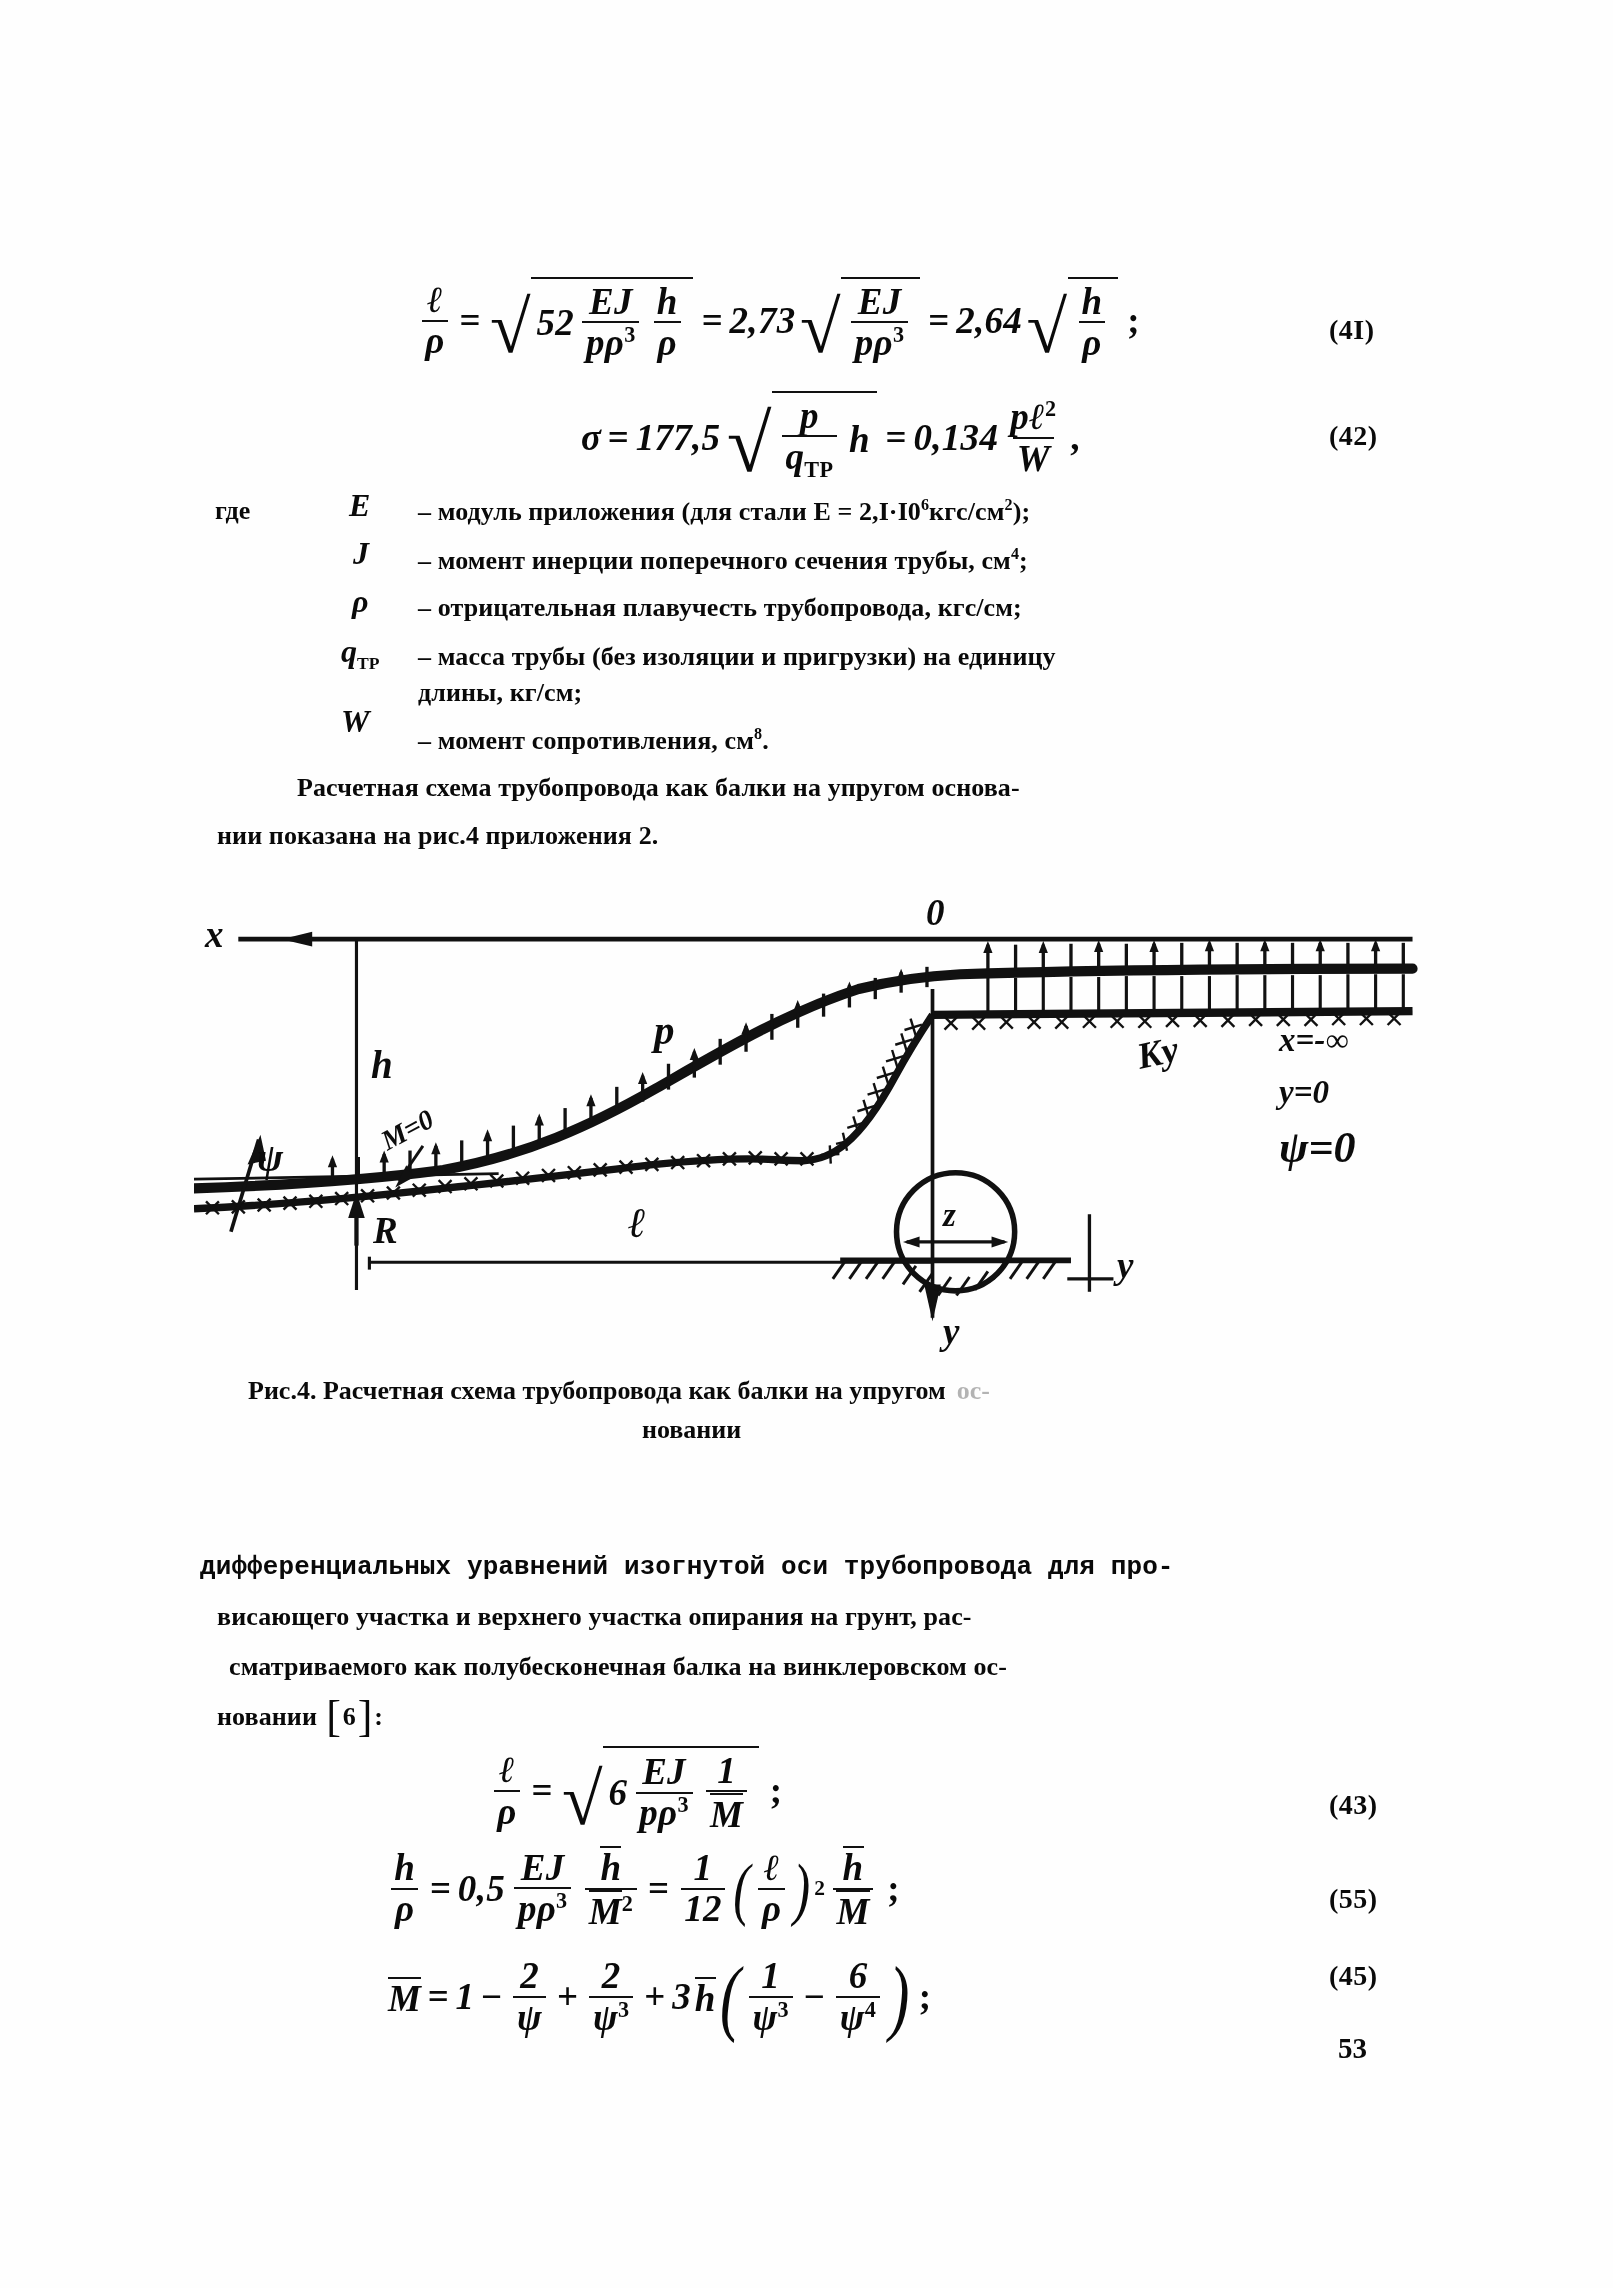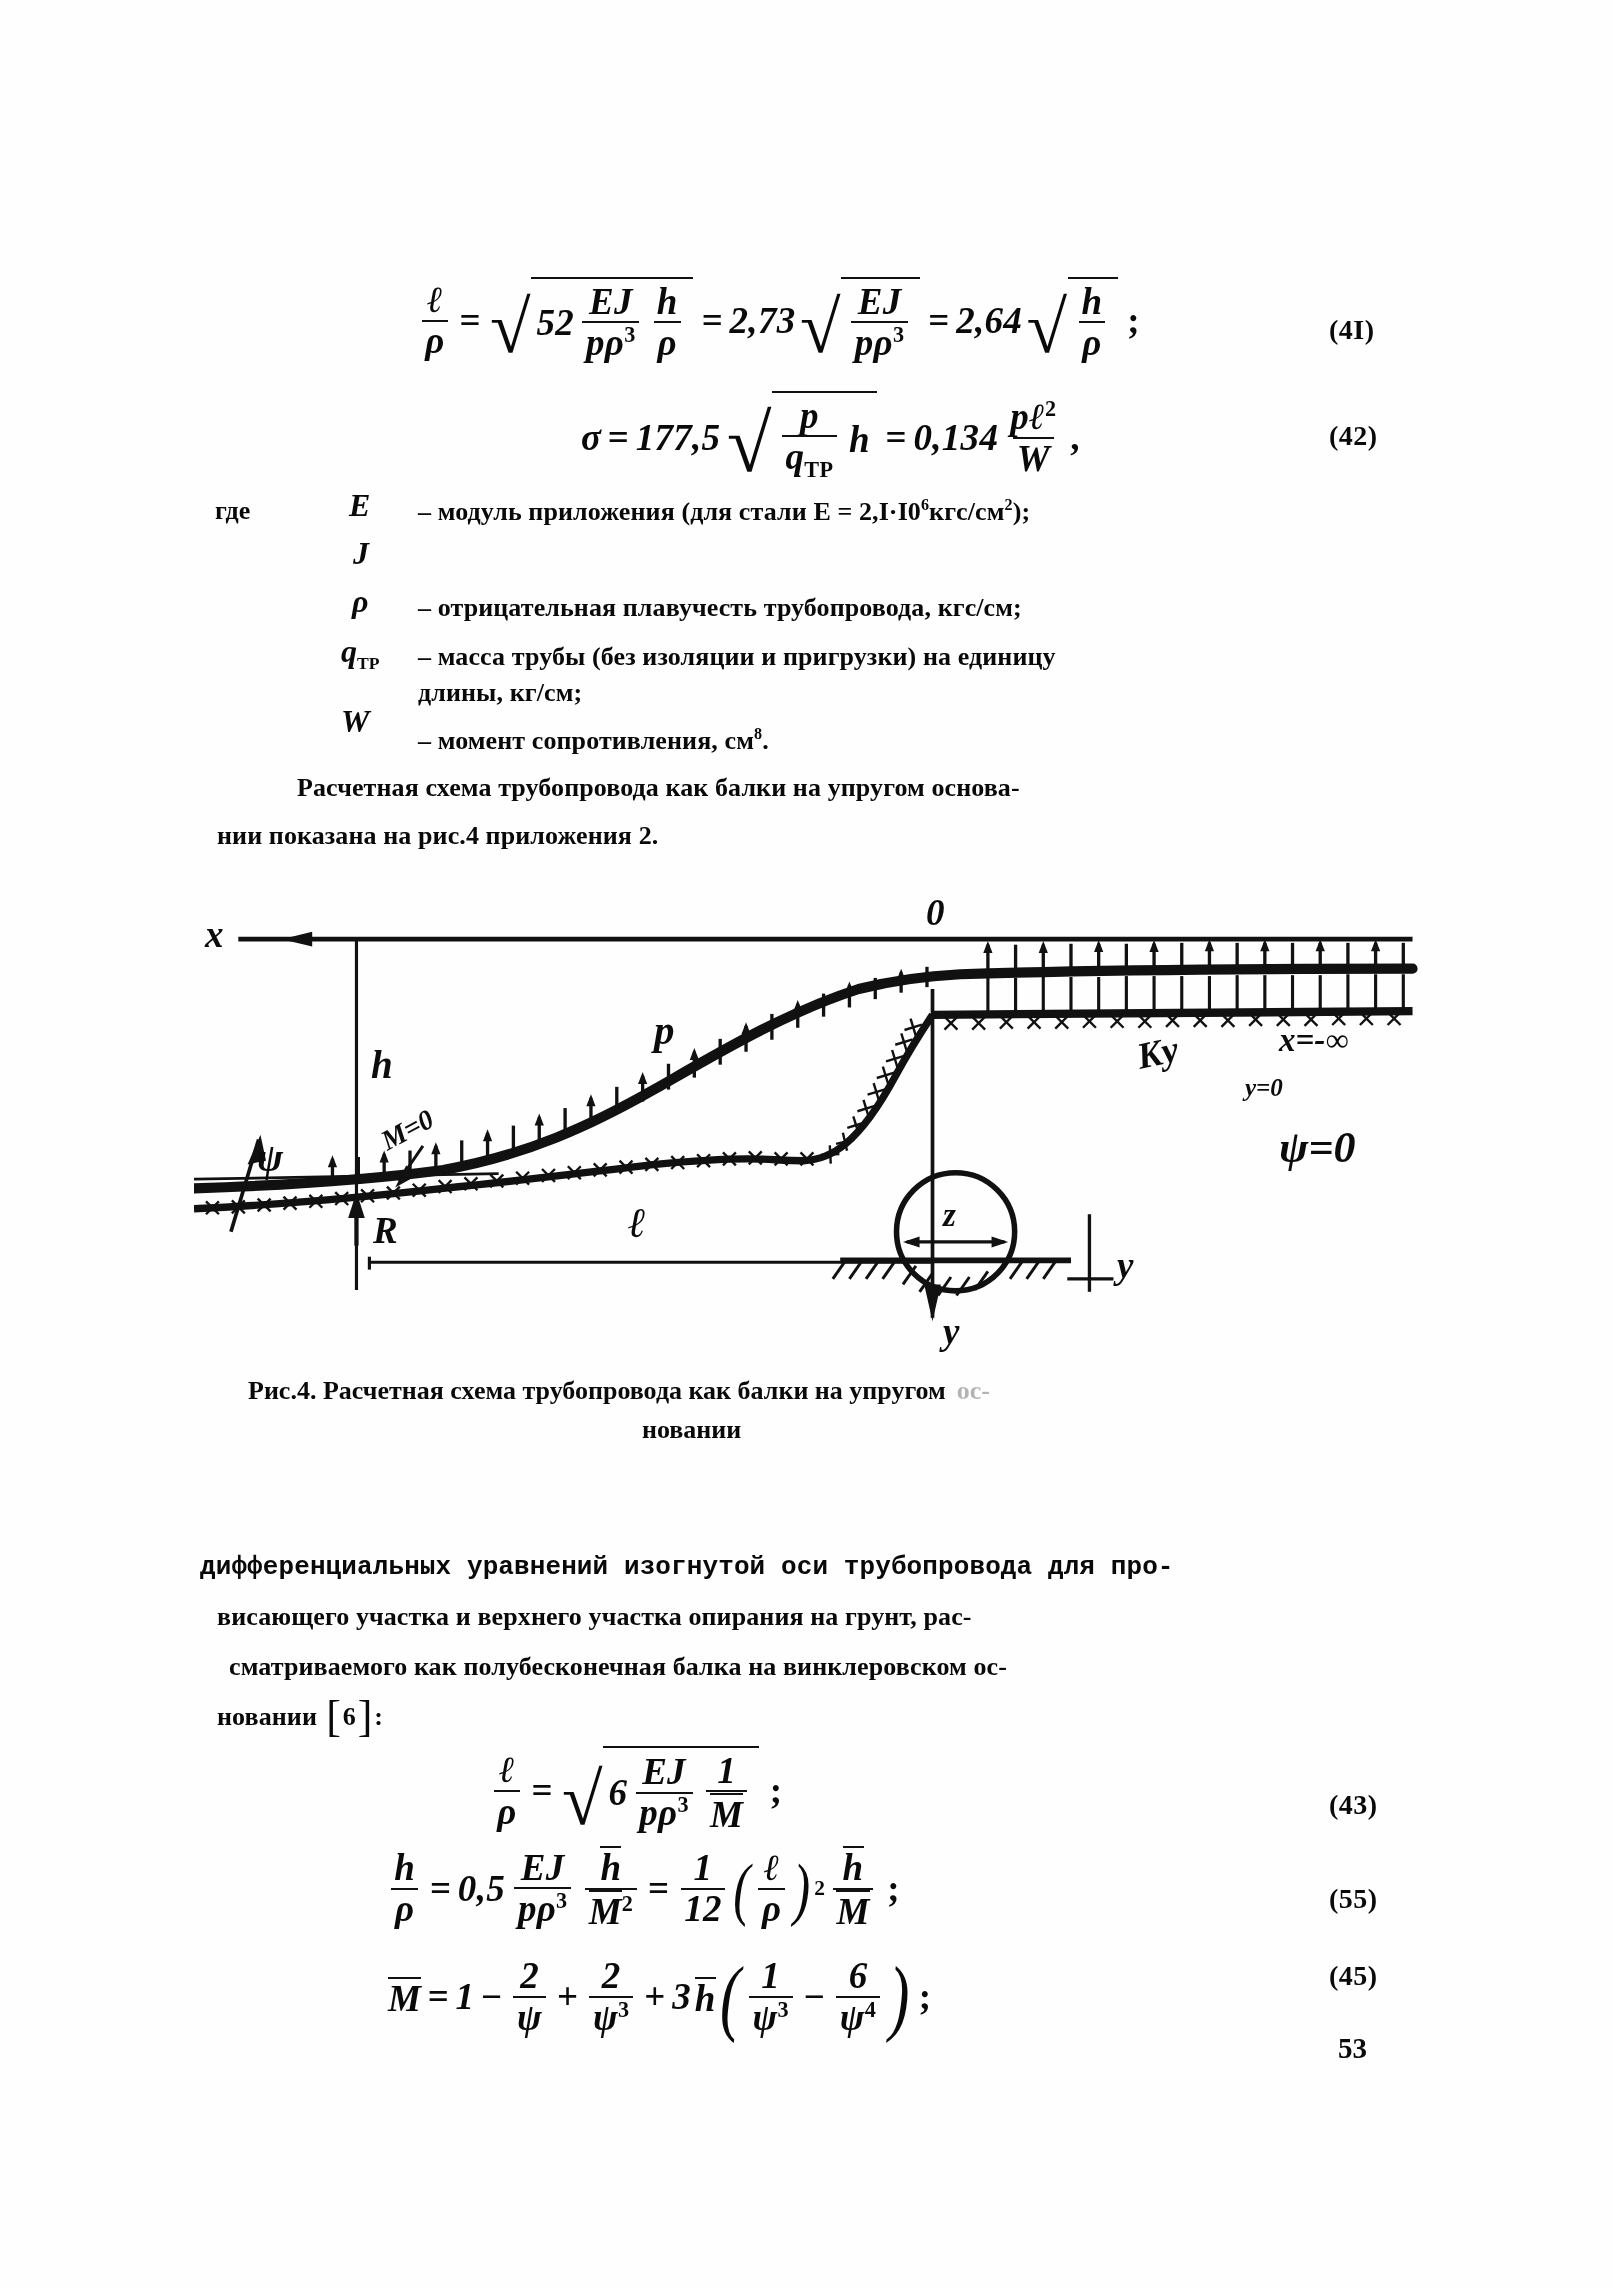--- a/index.html
+++ b/index.html
@@ -206,20 +206,23 @@
   <div class="eqno" style="left:1329px; top:420px;">(42)</div>
 
   <div class="btext" style="left:215px; top:496px;">где</div>
 
   <div class="varname" style="left:349px; top:487px;">E</div>
   <div class="btext" style="left:418px; top:496px;">
     <span>– модуль приложения (для стали E = 2,I·I0</span><span class="sup" style="font-size:.62em;">6</span><span>кгс/см</span><span class="sup" style="font-size:.62em;">2</span><span>);</span>
   </div>
 
   <div class="varname" style="left:353px; top:535px;">J</div>
+  <div class="btext" style="left:418px; top:545px;">
+    <span>– момент инерции поперечного сечения трубы, см</span><span class="sup" style="font-size:.62em;">4</span><span>;</span>
+  </div>
 
   <div class="varname" style="left:352px; top:583px;">ρ</div>
   <div class="btext" style="left:418px; top:593px;">– отрицательная плавучесть трубопровода, кгс/см;</div>
 
   <div class="varname" style="left:341px; top:633px;">
     <span>q</span><span class="sub" style="font-size:.55em;">ТР</span>
   </div>
   <div class="btext" style="left:418px; top:642px;">– масса трубы (без изоляции и пригрузки) на единицу</div>
   <div class="btext" style="left:418px; top:678px;">длины, кг/см;</div>
 
@@ -598,21 +601,21 @@
     <div class="figlabel" style="left:11px; top:9.2px; font-size:37px;">x</div>
     <div class="figlabel" style="left:732px; top:-13px; font-size:37px;">0</div>
     <div class="figlabel" style="left:177px; top:138px; font-size:39px;">h</div>
     <div class="figlabel" style="left:63px; top:231px; font-size:39px;">ψ</div>
     <div class="figlabel" style="left:186px; top:210px; font-size:28px; transform:rotate(-28deg);">M=0</div>
     <div class="figlabel" style="left:179px; top:305px; font-size:37px;">R</div>
     <div class="figlabel" style="left:460px; top:102px; font-size:41px;">p</div>
     <div class="figlabel" style="left:434px; top:295px; font-size:42px;">ℓ</div>
     <div class="figlabel" style="left:943px; top:127px; font-size:37px; transform:rotate(-12deg);">Ky</div>
     <div class="figlabel" style="left:1085px; top:118px; font-size:33px;">x=-∞</div>
-    <div class="figlabel" style="left:1051px; top:170px; font-size:25px;">y=0</div>
+    <div class="figlabel" style="left:1085px; top:170px; font-size:33px;">y=0</div>
     <div class="figlabel" style="left:1085px; top:218px; font-size:44px;">ψ=0</div>
     <div class="figlabel" style="left:749px; top:293px; font-size:33px;">z</div>
     <div class="figlabel" style="left:923px; top:340px; font-size:37px;">y</div>
     <div class="figlabel" style="left:749px; top:406px; font-size:37px;">y</div>
   </div>
 
   <div class="caption" style="left:229px; top:1376px;">
     <span>Рис.4. Расчетная схема трубопровода как балки на упругом</span><span class="caption fade" style="position:static; margin-left:11px;">ос-</span>
   </div>
   <div class="caption" style="left:623px; top:1415px;">новании</div>

